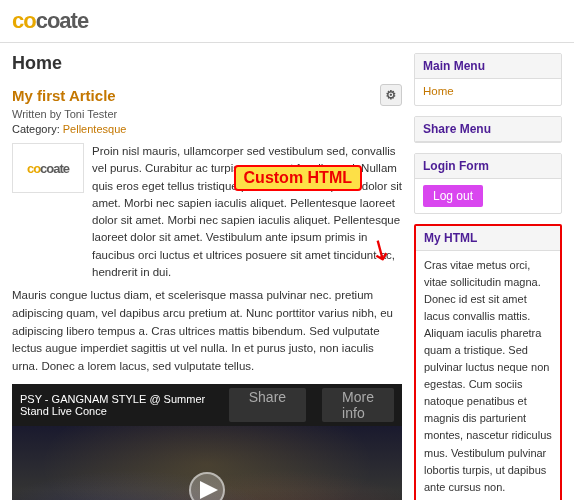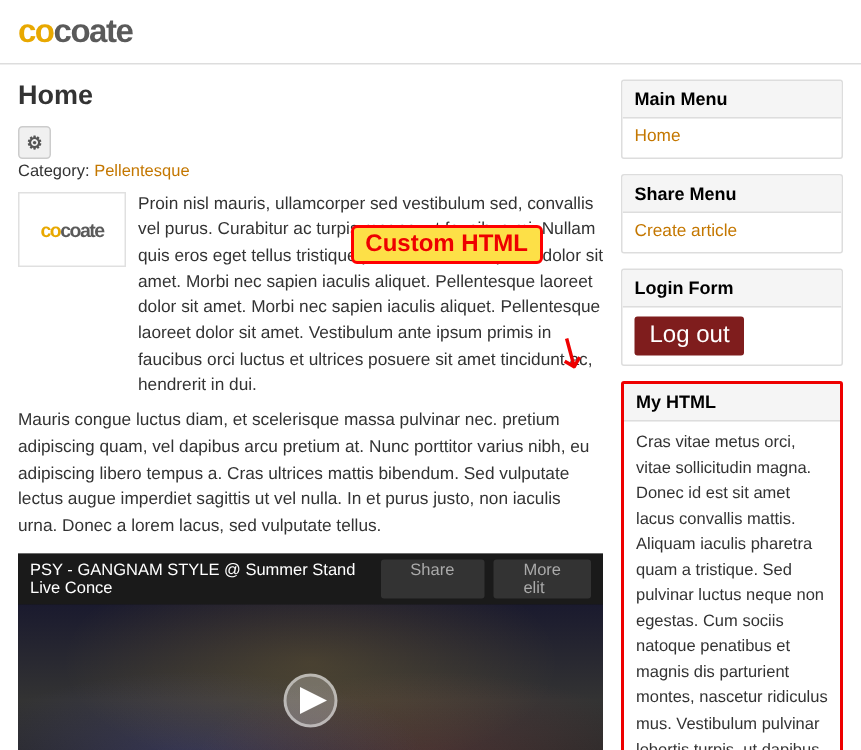--- a/index.html
+++ b/index.html
@@ -172,25 +172,26 @@
       display: flex;
       align-items: center;
       background: #1a1a1a;
       padding: 4px 8px;
       font-size: 11px;
     }
     .video-title-bar .vtitle { color: #fff; font-size: 11px; }
     .video-title-bar .vactions { display: flex; gap: 6px; }
     .video-title-bar .vactions a {
       color: #aaa;
-      font-size: 11px;
+      font-size: 14px;
       text-decoration: none;
       background: #333;
       padding: 1px 20px;
       border-radius: 2px;
+      margin-left: 10px;
     }
     .video-thumb {
       width: 100%;
       height: 128px;
       background: linear-gradient(180deg, #1a1a2e 0%, #333 50%, #222 100%);
       display: flex;
       align-items: center;
       justify-content: center;
       position: relative;
     }
@@ -232,39 +233,39 @@
       margin-bottom: 10px;
       border-radius: 2px;
       overflow: hidden;
     }
     .sidebar-box-title {
       background: #f5f5f5;
       border-bottom: 1px solid #ddd;
       padding: 5px 8px;
       font-size: 12px;
       font-weight: bold;
-      color: #000000;
+      color: #4c1d95;
     }
     .sidebar-box-content {
       padding: 6px 8px;
       font-size: 11.5px;
     }
     .sidebar-box-content a {
       color: #c47700;
       text-decoration: none;
       display: block;
       margin-bottom: 2px;
     }
     .sidebar-box-content .greeting { font-size: 11px; color: #333; margin-bottom: 6px; }
     .logout-btn {
-      background: #7f1d1d;
+      background: #d946ef;
       color: #fff;
       border: none;
       padding: 4px 10px;
-      font-size: 16px;
+      font-size: 12px;
       cursor: pointer;
       border-radius: 2px;
     }
 
     
     .sidebar-box.highlighted {
       border: 2px solid #e00;
     }
     .sidebar-box.highlighted .sidebar-box-title {
       background: #f5f5f5;
@@ -283,22 +284,24 @@
     <span class="co">co</span><span class="coate">coate</span>
   </div>
 </div>
 
 <div id="layout">
 
   <div id="main">
     <div class="page-title">Home</div>
 
     <div class="article-title">
+      <span class="article-title-text">My first Article</span>
       <span class="gear-icon">⚙</span>
     </div>
+    <div class="article-meta">Written by Toni Tester</div>
     <div class="article-category">
       <span>Category:</span>
       <a href="#">Pellentesque</a>
     </div>
 
     <div class="article-body">
       <div class="article-body-top">
         <div class="cocoate-logo-small">
           <span class="co">co</span>
             <span>coate</span>
@@ -312,21 +315,21 @@
 
       <div class="arrow-down-right">↘</div>
 
       <div class="article-text-body">Mauris congue luctus diam, et scelerisque massa pulvinar nec. pretium adipiscing quam, vel dapibus arcu pretium at. Nunc porttitor varius nibh, eu adipiscing libero tempus a. Cras ultrices mattis bibendum. Sed vulputate lectus augue imperdiet sagittis ut vel nulla. In et purus justo, non iaculis urna. Donec a lorem lacus, sed vulputate tellus.</div>
 
       <div class="video-container">
         <div class="video-title-bar">
           <span class="vtitle">PSY - GANGNAM STYLE @ Summer Stand Live Conce</span>
           <div class="vactions">
             <a href="#">Share</a>
-            <a href="#">More elit</a>
+            <a href="#">More info</a>
           </div>
         </div>
         <div class="video-thumb">
           <div class="play-button"></div>
         </div>
       </div>
 
     </div>
   </div>
 
@@ -334,23 +337,20 @@
 
     <div class="sidebar-box">
       <div class="sidebar-box-title">Main Menu</div>
       <div class="sidebar-box-content">
         <a href="#">Home</a>
       </div>
     </div>
 
     <div class="sidebar-box">
       <div class="sidebar-box-title">Share Menu</div>
-      <div class="sidebar-box-content">
-        <a href="#">Create article</a>
-      </div>
     </div>
 
     <div class="sidebar-box">
       <div class="sidebar-box-title">Login Form</div>
       <div class="sidebar-box-content">
         <button class="logout-btn">Log out</button>
       </div>
     </div>
 
     <div class="sidebar-box highlighted">

